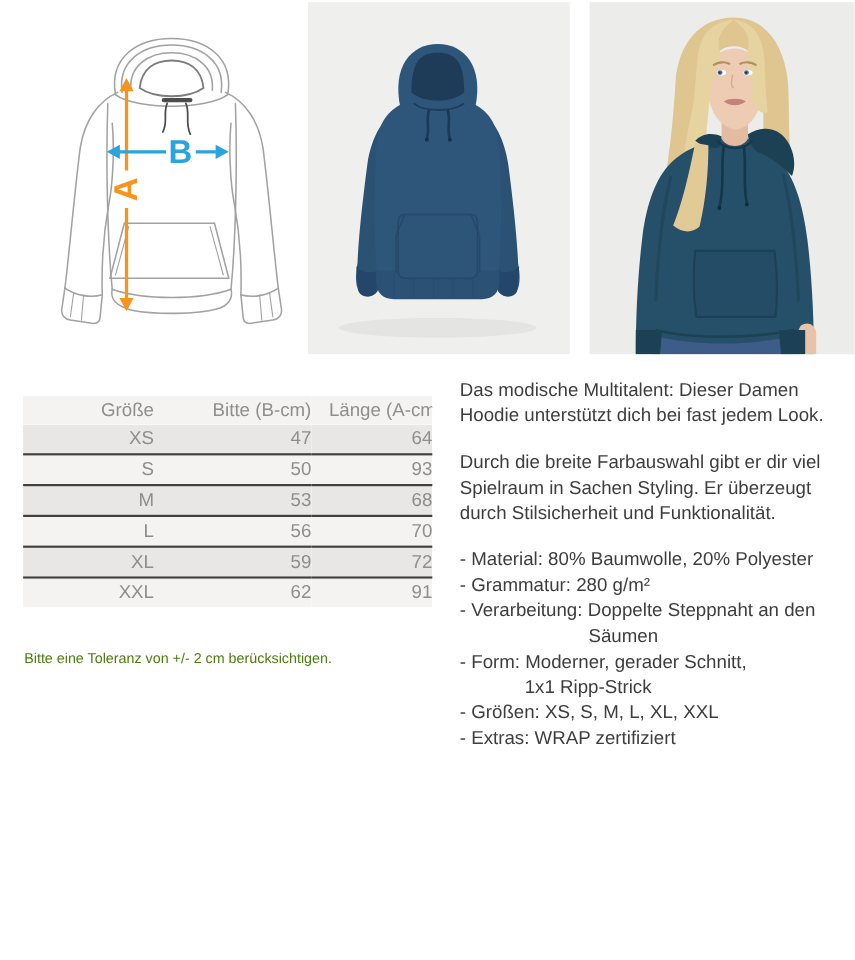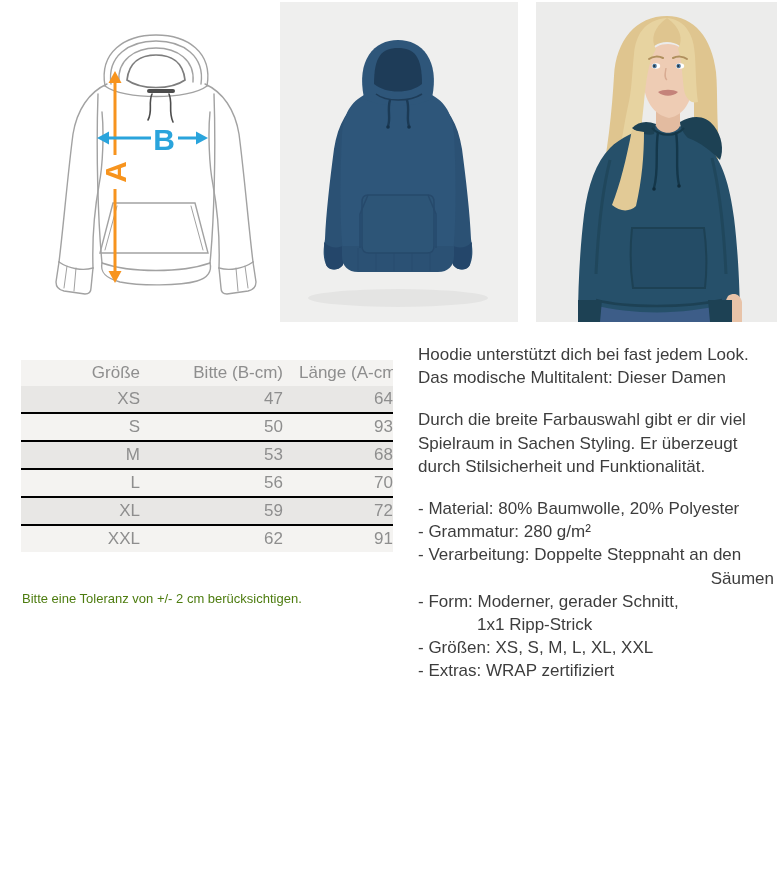--- a/index.html
+++ b/index.html
@@ -12,37 +12,37 @@
   .panel svg{display:block;}
   .diagram-panel{left:45px;top:22px;width:220px;height:290px;background:#ffffff;}
   .product-panel{left:280px;width:238px;background:#efefee;}
   .model-panel{left:536px;width:241px;background:#ececeb;}
 
   
   .size-table{position:absolute;left:21px;top:360px;width:372px;border-collapse:collapse;
               font-size:17px;color:#8e8e8e;table-layout:fixed;}
   .size-table th,.size-table td{font-weight:400;text-align:right;padding:0 0 0 16px;height:26px;
               overflow:hidden;white-space:nowrap;}
-  .size-table tr{border-bottom:2px solid #000000;}
+  .size-table tr{border-bottom:2px solid #404040;}
   .size-table tr:last-child{border-bottom:none;}
   .size-table .c1{width:103px;}
   .size-table .c2{width:127px;}
   .size-table .c3{width:94px;}
   .row-light{background:#f4f3f1;}
   .row-dark{background:#e8e7e5;}
 
   .tolerance-note{position:absolute;left:22px;top:574px;width:390px;font-size:13px;
                   color:#4d7c0f;line-height:23px;}
 
   
   .description{position:absolute;left:418px;top:343px;width:356px;font-size:17px;
                color:#3d3d3d;line-height:23.2px;}
   .description .line{white-space:nowrap;}
   .description .para-gap{margin-top:19px;}
-  .description .indent-a{padding-left:117px;text-align:right;}
+  .description .indent-a{padding-left:117px;}
   .description .indent-b{padding-left:59px;}
 </style>
 </head>
 <body>
 
 <div class="page">
 
   <div>
 
     <figure class="panel diagram-panel">
@@ -209,22 +209,22 @@
         <td>XXL</td>
         <td>62</td>
         <td>91</td>
       </tr>
     </tbody>
   </table>
 
   <p class="tolerance-note">Bitte eine Toleranz von +/- 2 cm berücksichtigen.</p>
 
   <div class="description">
+    <div class="line">Das modische Multitalent: Dieser Damen</div>
     <div class="line">Hoodie unterstützt dich bei fast jedem Look.</div>
-    <div class="line">Das modische Multitalent: Dieser Damen</div>
     <div class="line para-gap">Durch die breite Farbauswahl gibt er dir viel</div>
     <div class="line">Spielraum in Sachen Styling. Er überzeugt</div>
     <div class="line">durch Stilsicherheit und Funktionalität.</div>
     <div class="line para-gap">- Material: 80% Baumwolle, 20% Polyester</div>
     <div class="line">- Grammatur: 280 g/m²</div>
     <div class="line">- Verarbeitung: Doppelte Steppnaht an den</div>
     <div class="line indent-a">Säumen</div>
     <div class="line">- Form: Moderner, gerader Schnitt,</div>
     <div class="line indent-b">1x1 Ripp-Strick</div>
     <div class="line">- Größen: XS, S, M, L, XL, XXL</div>

